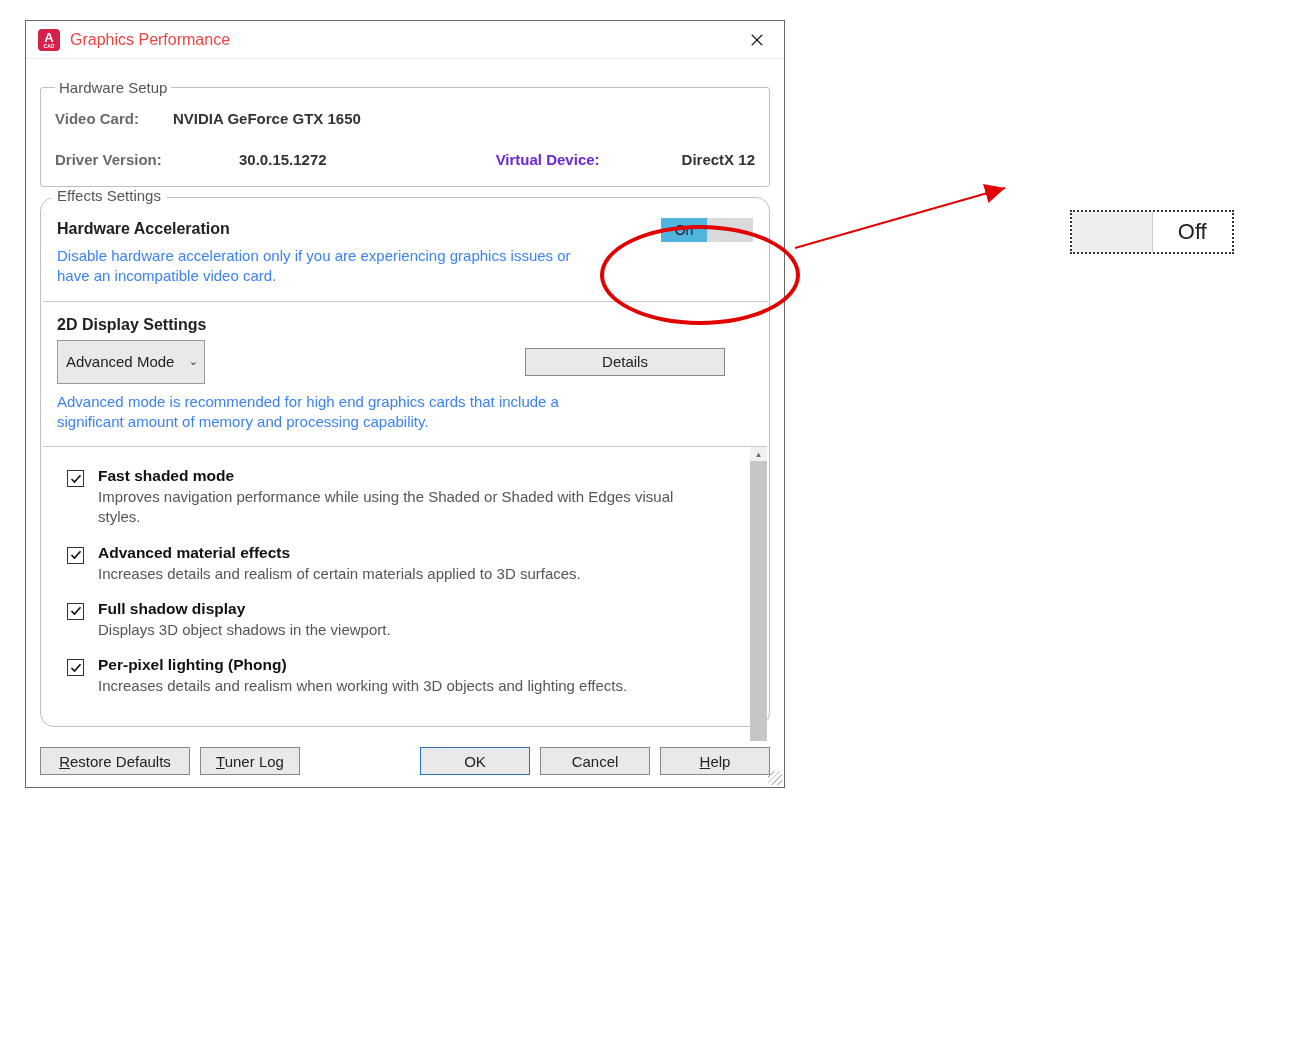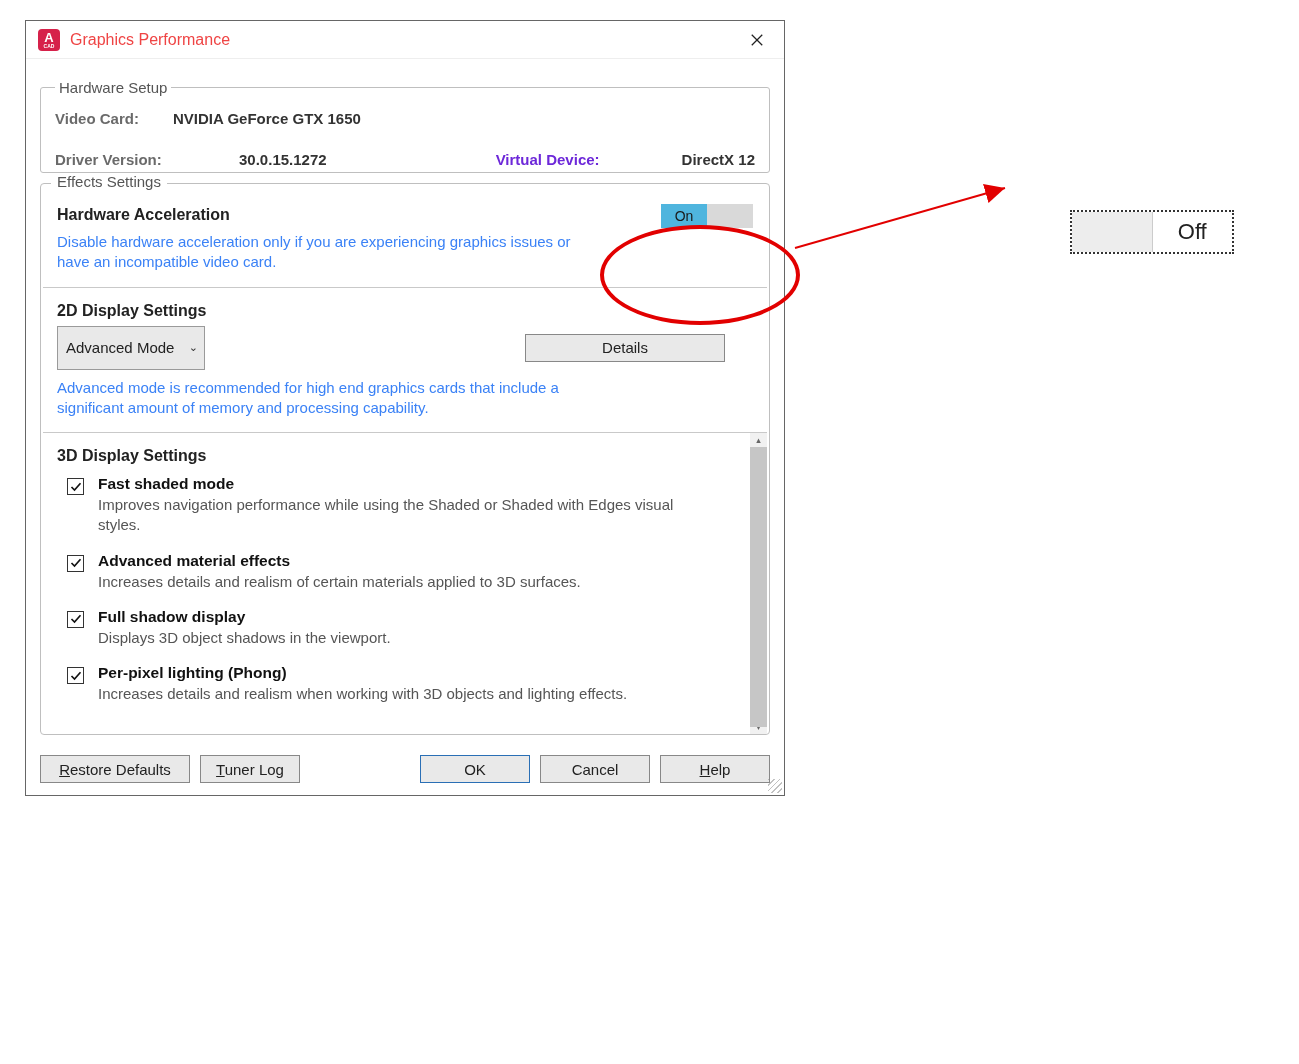--- a/index.html
+++ b/index.html
@@ -49,37 +49,37 @@
     width: 30px; height: 30px;
     display: flex; align-items: center; justify-content: center;
     font-size: 18px; color: #222;
     cursor: pointer;
   }
   .body { padding: 6px 14px 10px 14px; }
   fieldset.group {
     border: 1px solid #bfbfbf;
     border-radius: 3px;
     margin: 14px 0 10px 0;
-    padding: 10px 14px 0 14px;
+    padding: 10px 14px 14px 14px;
   }
   fieldset.group > legend {
     padding: 0 4px;
     color: #555;
     font-size: 15px;
   }
   .hw-row { display: flex; gap: 8px; margin: 4px 0; font-size: 15px; }
   .hw-label { color: #6a6a6a; font-weight: bold; min-width: 110px; }
   .hw-value { color: #333; font-weight: bold; }
   .hw-row2 { margin-top: 24px; display: flex; justify-content: space-between; }
   .hw-row2 .hw-label { min-width: 110px; }
   .vd-label { color:#6d28d9; font-weight:bold; margin-left: 95px; margin-right:8px;}
   
   .effects {
     border: 1px solid #bfbfbf;
-    border-radius: 4px;
+    border-radius: 14px;
     padding: 0 2px 0 2px;
     margin-top: 6px;
     position: relative;
   }
   .effects-legend {
     position: absolute;
     top: -11px;
     left: 10px;
     background: #fff;
     padding: 0 6px;
@@ -286,21 +286,20 @@
             <span class="chevron">⌄</span>
           </div>
           <div class="btn details">
             <span>Details</span>
           </div>
         </div>
         <p class="desc">Advanced mode is recommended for high end graphics cards that include a significant amount of memory and processing capability.</p>
       </div>
 
       <div class="section settings-3d" style="border-bottom:none;">
-        <h3>3D Display Settings</h3>
         <div id="d3d-items">
             <div class="check-item">
     <div class="checkbox">
       <svg viewBox="0 0 16 16">
                   <path d="M2 8 L6 12 L14 3" stroke="#111" stroke-width="2.2" fill="none"></path>
                 </svg>
     </div>
     <div class="check-text">
       <div class="ci-title">Fast shaded mode</div>
       <div class="ci-desc">Improves navigation performance while using the Shaded or Shaded with Edges visual styles.</div>

